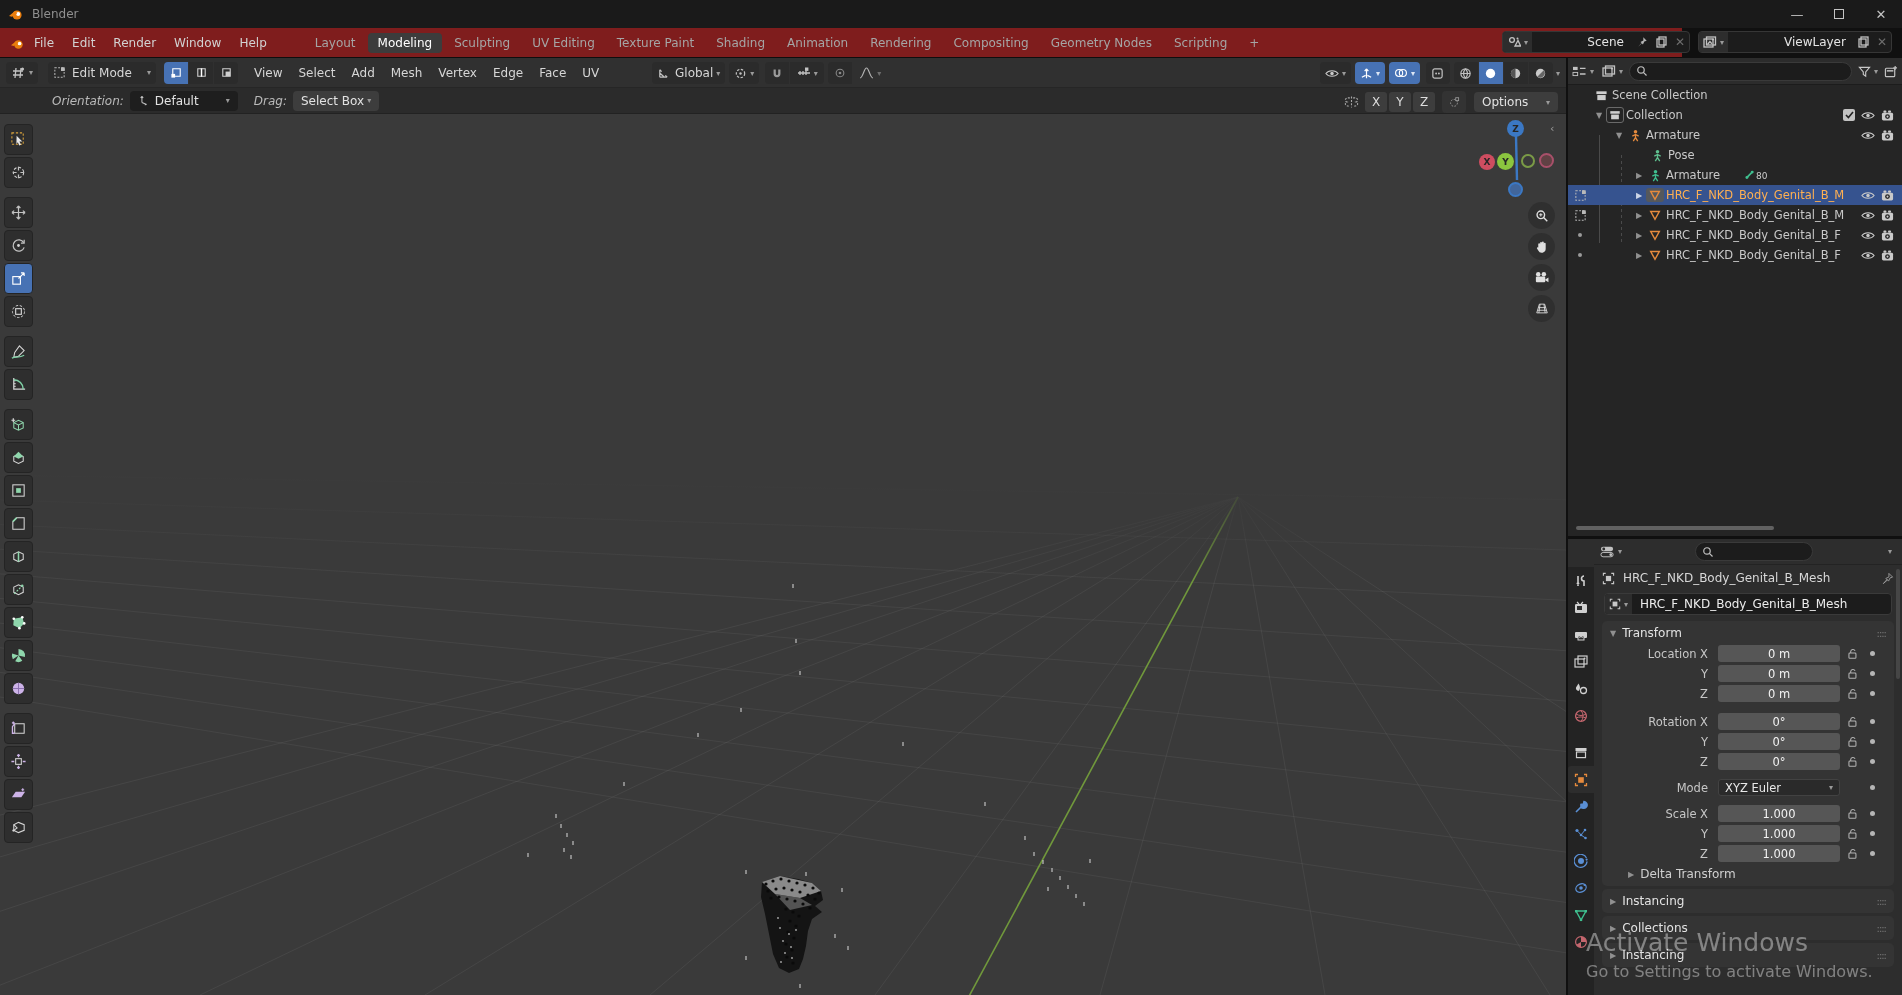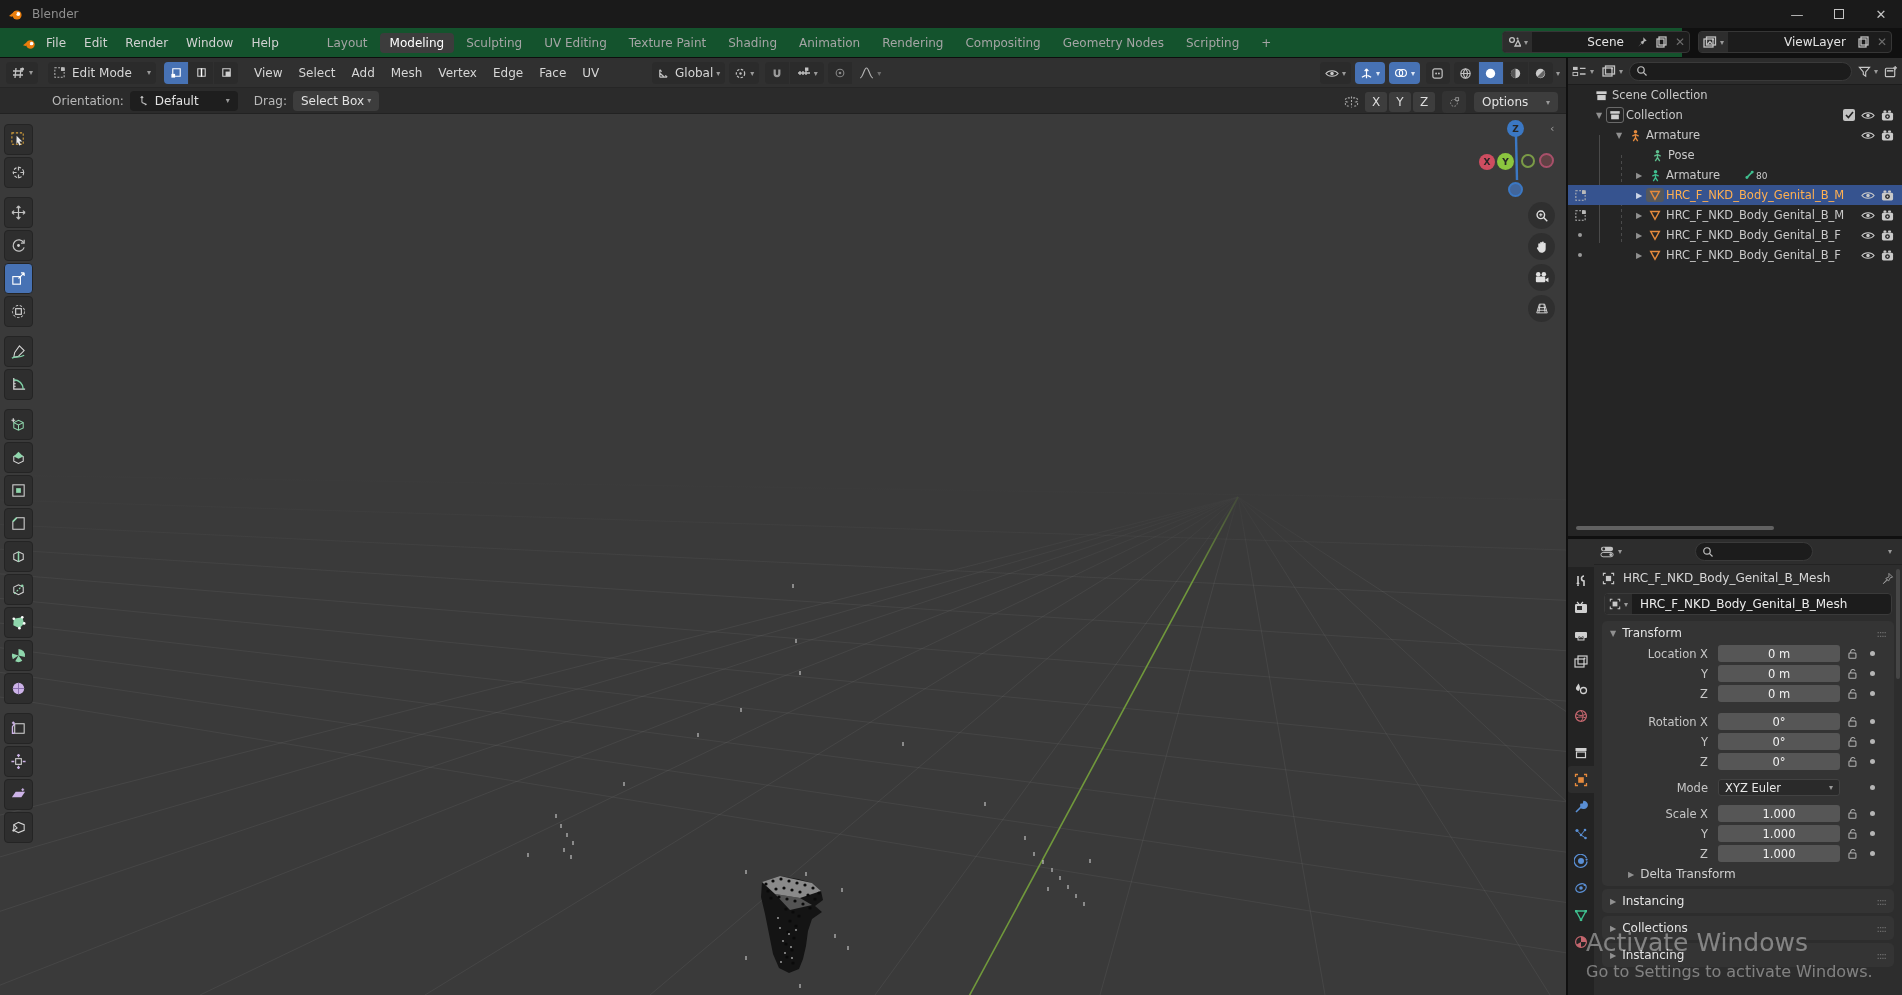--- a/index.html
+++ b/index.html
@@ -8,37 +8,37 @@
   .abs{position:absolute;}
   .flex{display:flex;align-items:center;}
   .cv{font-size:8px;color:#9a9a9a;margin-left:3px;}
   .st{stroke:#c2c2c2;fill:none;stroke-width:1.3;}
   svg{display:block;}
   
   #titlebar{left:0;top:0;width:1902px;height:28px;background:#1a1a1a;display:flex;align-items:center;}
   #titlebar .title{color:#8f8f8f;font-size:12px;margin-left:8px;}
   .winbtn{width:42px;height:28px;display:flex;align-items:center;justify-content:center;color:#c4c4c4;font-size:13px;}
   
-  #topbar{left:0;top:28px;width:1682px;height:30px;background:#14532d;border-bottom:1px solid #0e0e0e;padding-left:12px;}
+  #topbar{left:0;top:28px;width:1682px;height:30px;background:#7f1d1d;border-bottom:1px solid #0e0e0e;}
   .menu-item{padding:0 9px;color:#d2d2d2;height:30px;display:flex;align-items:center;}
   .ws-tab{padding:3px 10px;color:#a5a5a5;border-radius:4px;margin:0 1px;}
   .ws-tab.active{background:#3c3c3c;color:#fff;}
   .id-block{height:22px;background:#1c1c1c;border:1px solid #363636;border-radius:4px;display:flex;align-items:center;color:#e4e4e4;}
   .id-block .icosec{background:#2d2d2d;height:100%;display:flex;align-items:center;padding:0 4px;border-radius:3px 0 0 3px;}
   .id-block .nm{padding:0 8px;flex:1;text-align:right;}
   .id-ic{color:#9a9a9a;padding:0 4px;}
   
   #vp{left:0;top:58px;width:1566px;height:937px;background:#3a3a3a;}
   #vp-header{left:0;top:0;width:1566px;height:30px;background:#303030;border-bottom:1px solid #262626;display:flex;align-items:center;}
   .hbtn{height:22px;background:#2b2b2b;border-radius:4px;display:flex;align-items:center;padding:0 5px;margin:0 2px;color:#d6d6d6;}
   .hbtn.blue{background:#4772b4;color:#fff;}
   .hmenu{padding:0 8px;color:#d6d6d6;}
   .selmode{width:24px;height:22px;background:#2b2b2b;display:flex;align-items:center;justify-content:center;}
   #vp-tools{left:0;top:30px;width:1566px;height:26px;background:#2b2b2b;display:flex;align-items:center;border-bottom:1px solid #222;}
-  .lbl{color:#b9b9b9;margin:0 6px;}
+  .lbl{color:#b9b9b9;margin:0 6px;font-style:italic;}
   .drop-dark{height:20px;background:#1e1e1e;border-radius:4px;display:flex;align-items:center;padding:0 8px;color:#e2e2e2;}
   .drop-raise{height:20px;background:#3d3d3d;border-radius:4px;display:flex;align-items:center;padding:0 8px;color:#e2e2e2;}
   .xyzbtn{width:22px;height:20px;background:#3d3d3d;border-radius:3px;margin:0 1px;display:flex;align-items:center;justify-content:center;color:#dedede;}
   
   #toolbar{left:4px;top:66px;width:30px;}
   .tbtn{width:29px;height:31px;background:#2e2e2e;border:1px solid #242424;border-radius:4px;margin-bottom:2px;display:flex;align-items:center;justify-content:center;}
   .tbtn.active{background:#4772b4;}
   .tgap{height:7px;}
   
   #vp-overlay{left:62px;top:58px;color:#e8e8e8;font-size:12px;text-shadow:0 1px 2px rgba(0,0,0,.6);line-height:17px;}

